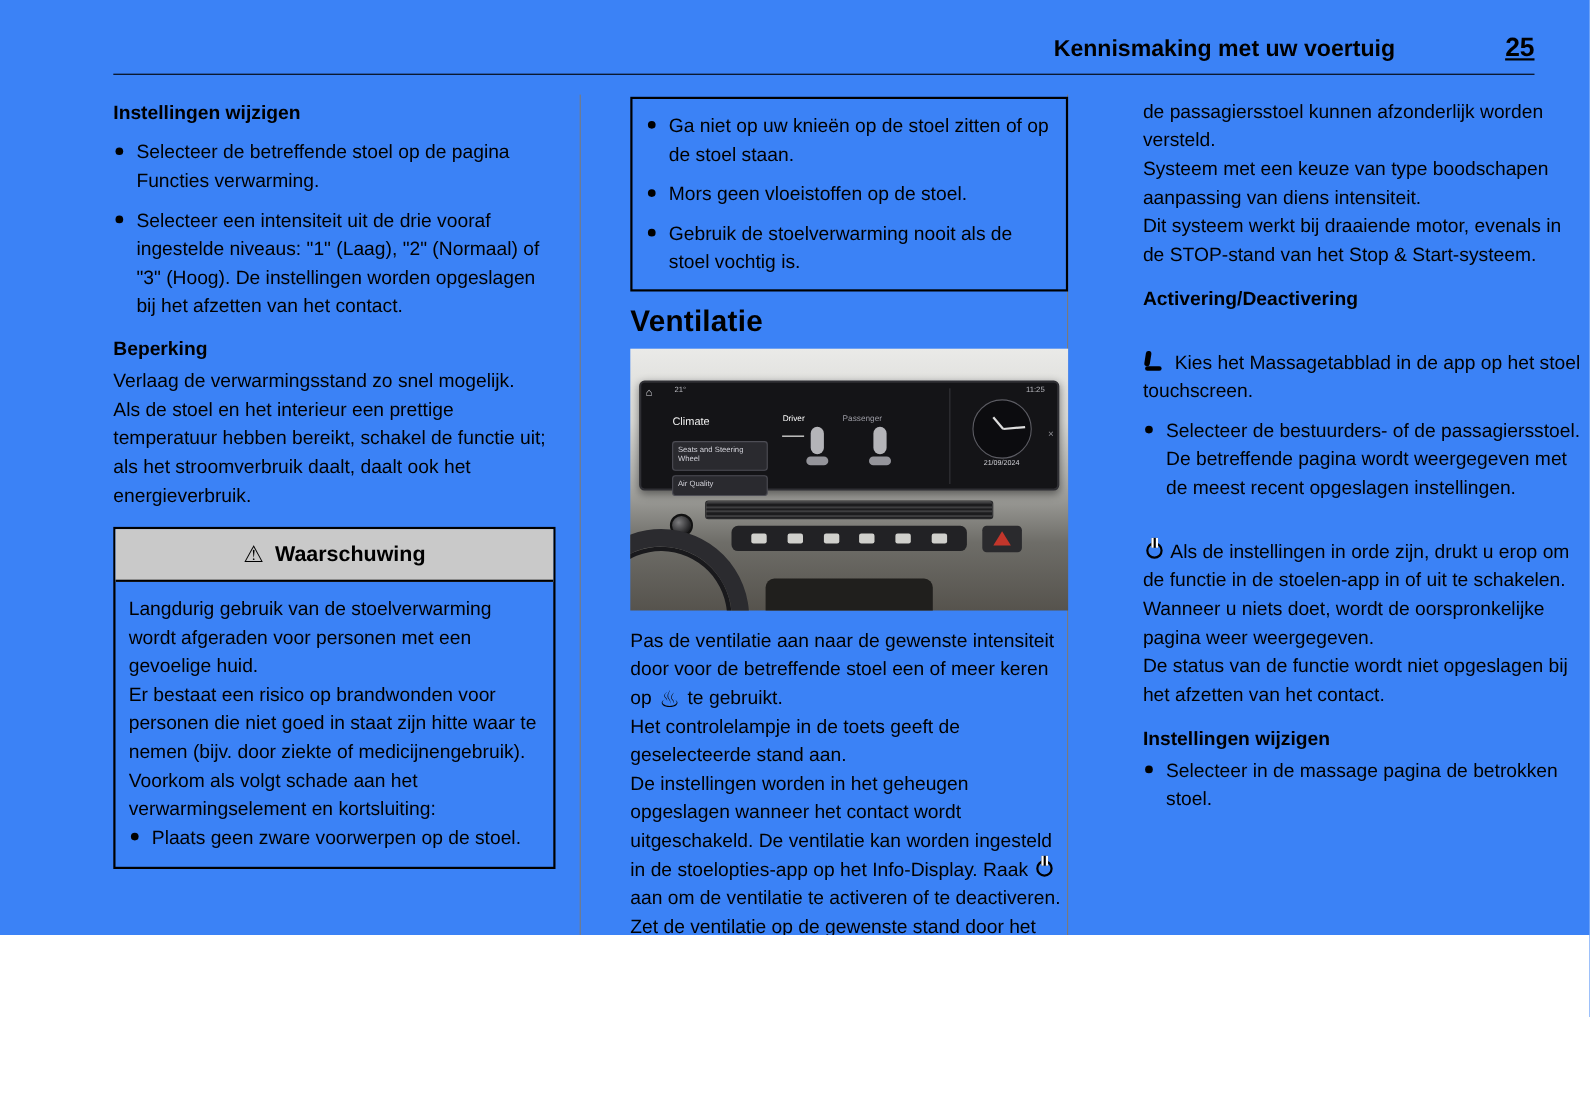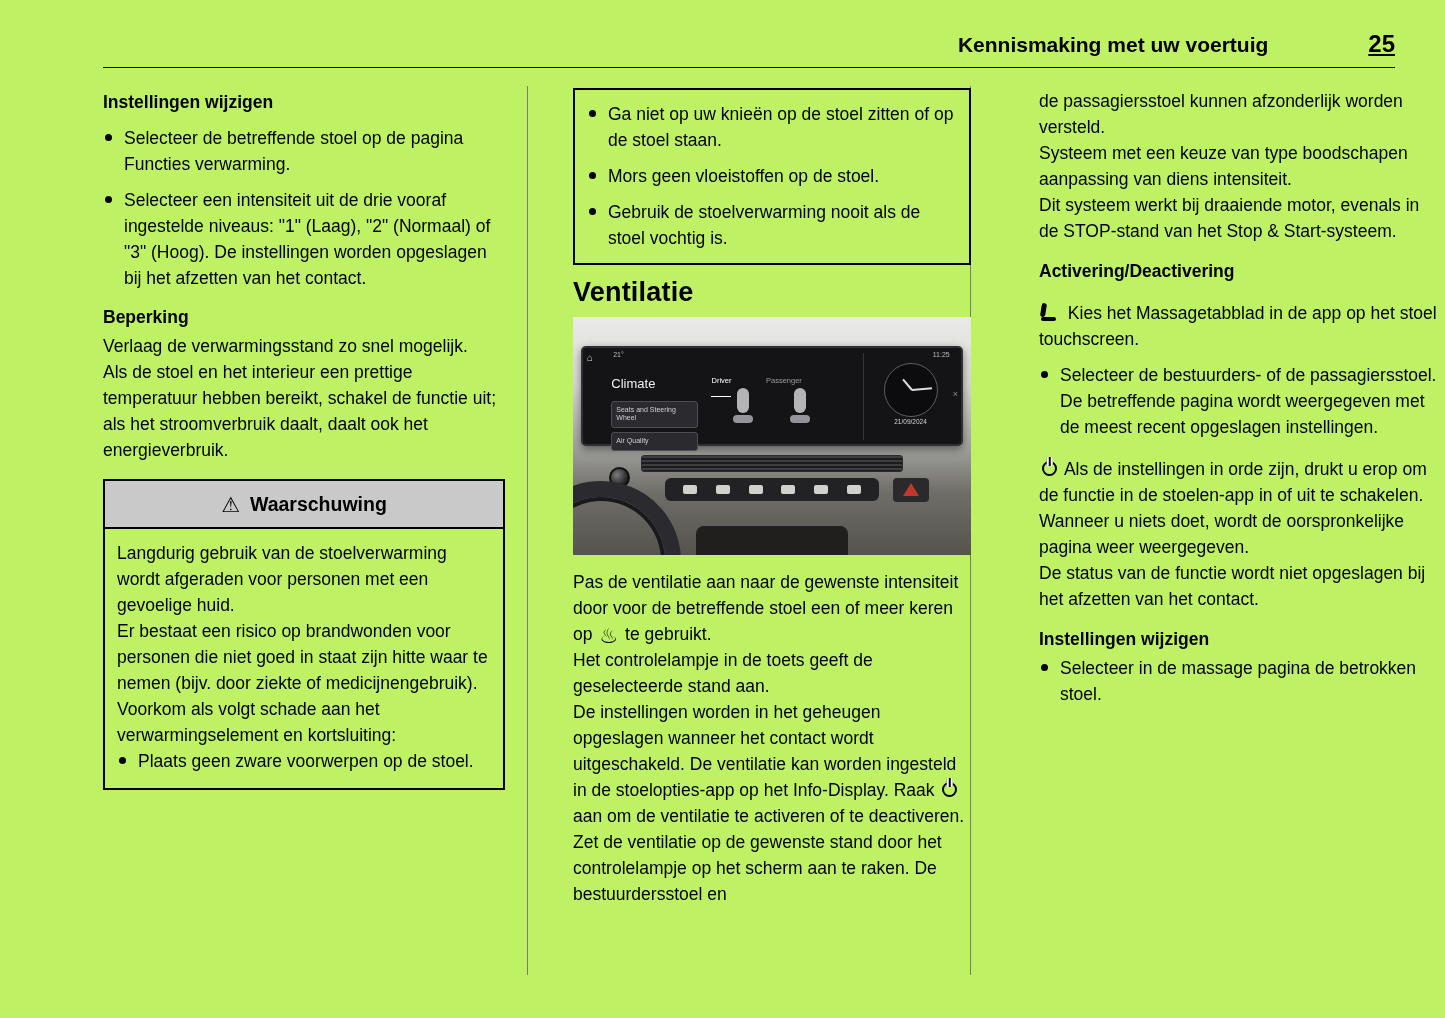--- a/index.html
+++ b/index.html
@@ -1,17 +1,17 @@
 <!DOCTYPE html>
 <html><head>
 <meta charset="utf-8">
 <style>
   * { box-sizing: border-box; }
   body { margin:0; background:#fff; }
-  .page { position:relative; width:1445px; height:1018px; background:#bef264; overflow:hidden;
+  .page { position:relative; width:1445px; height:850px; background:#3b82f6; overflow:hidden;
           font-family:"Liberation Sans","DejaVu Sans",sans-serif; color:#000; }
 
   
   .header { position:absolute; top:30px; left:103px; width:1292px;
             display:flex; align-items:baseline; justify-content:flex-end; gap:100px; }
   .header-title { font-weight:bold; font-size:21px; }
   .header-page  { font-weight:bold; font-size:24px;text-decoration:underline; }
   .header-rule  { position:absolute; top:67px; left:103px; width:1292px; border-top:1.5px solid #000; }
 
   
@@ -35,21 +35,21 @@
   .warnbox  { border:2px solid #000; margin-top:16px; }
   .warnhead { display:flex; align-items:center; justify-content:center; gap:10px;
               background:#c9c9c9; border-bottom:2px solid #000;
               font-weight:bold; font-size:19.5px; padding:10px 0; }
   .warn-ico { font-size:21px; font-weight:normal; line-height:1; }
   .warnbody { padding:11px 12px 12px; }
   .warnbody li { margin-bottom:2px; }
 
   .contbox { border:2px solid #000; padding:11px 12px 2px; }
 
-  .mt10 { margin-top:10px; } .mt14 { margin-top:14px; } .mt16 { margin-top:16px; }
+  .mt10 { margin-top:10px; } .mt14 { margin-top:14px; } .mt16 { margin-top:32px; }
 
   
   .ic { display:inline-block; position:relative; vertical-align:middle; }
   .ic-power { width:15px; height:15px; border:2px solid #000; border-radius:50%;
               margin:0 3px 4px 3px; }
   .ic-power::before { content:""; position:absolute; left:50%; top:-6px; transform:translateX(-50%);
                       width:2.5px; height:9px; background:#000;
                       border-left:2px solid #fff; border-right:2px solid #fff; }
   .ic-seat { width:20px; height:19px; margin:0 4px 3px 0; }
   .ic-seat::before { content:""; position:absolute; left:2px; top:0; width:4.5px; height:14px;
@@ -62,21 +62,21 @@
   .dash-photo { position:relative; width:100%; height:238px; margin:6px 0 14px; overflow:hidden;
                 background:linear-gradient(#eaeae8, #d8d8d4 28%, #a8a8a4 52%, #6e6d68 74%, #56534d 100%); }
   .screen { position:absolute; left:2%; top:12%; width:96%; height:42%;
             background:#141417; border:2px solid #2f2f34; border-radius:5px;
             box-shadow:0 3px 8px rgba(0,0,0,.45); }
   .scr-top { position:absolute; top:2px; left:8%; right:3%; display:flex; justify-content:space-between;
              color:#b9b9bf; font-size:7px; line-height:1.4; }
   .scr-home { position:absolute; left:4px; top:5px; color:#d7d7dc; font-size:10px; line-height:1; }
   .scr-x { position:absolute; right:3px; top:44%; color:#8e8e94; font-size:9px; line-height:1; }
   .scr-menu { position:absolute; left:7.5%; top:24%; width:23%; }
-  .scr-menu-title { color:#efefef; font-size:13px; margin-bottom:4px; }
+  .scr-menu-title { color:#efefef; font-size:10px; margin-bottom:4px; }
   .scr-menu-item  { background:#2a2a2f; border:1px solid #4d4d55; border-radius:3px; color:#cfcfd6;
                     font-size:7px; line-height:1.25; padding:4px 4px; margin-bottom:4px; }
   .scr-tabs { position:absolute; left:34%; top:21%; width:38%; display:flex; gap:24%;
               color:#9a9aa2; font-size:7.5px; }
   .scr-tab.on { color:#fff; border-bottom:1px solid #fff; padding-bottom:2px; }
   .scr-seat { position:absolute; top:42%; width:26px; height:36px; }
   .scr-seat.s1 { left:39%; } .scr-seat.s2 { left:54%; }
   .scr-seat::before { content:""; position:absolute; left:7px; top:0; width:12px; height:25px;
                       background:#b4b4b8; border-radius:6px; }
   .scr-seat::after  { content:""; position:absolute; left:3px; bottom:1px; width:20px; height:8px;

